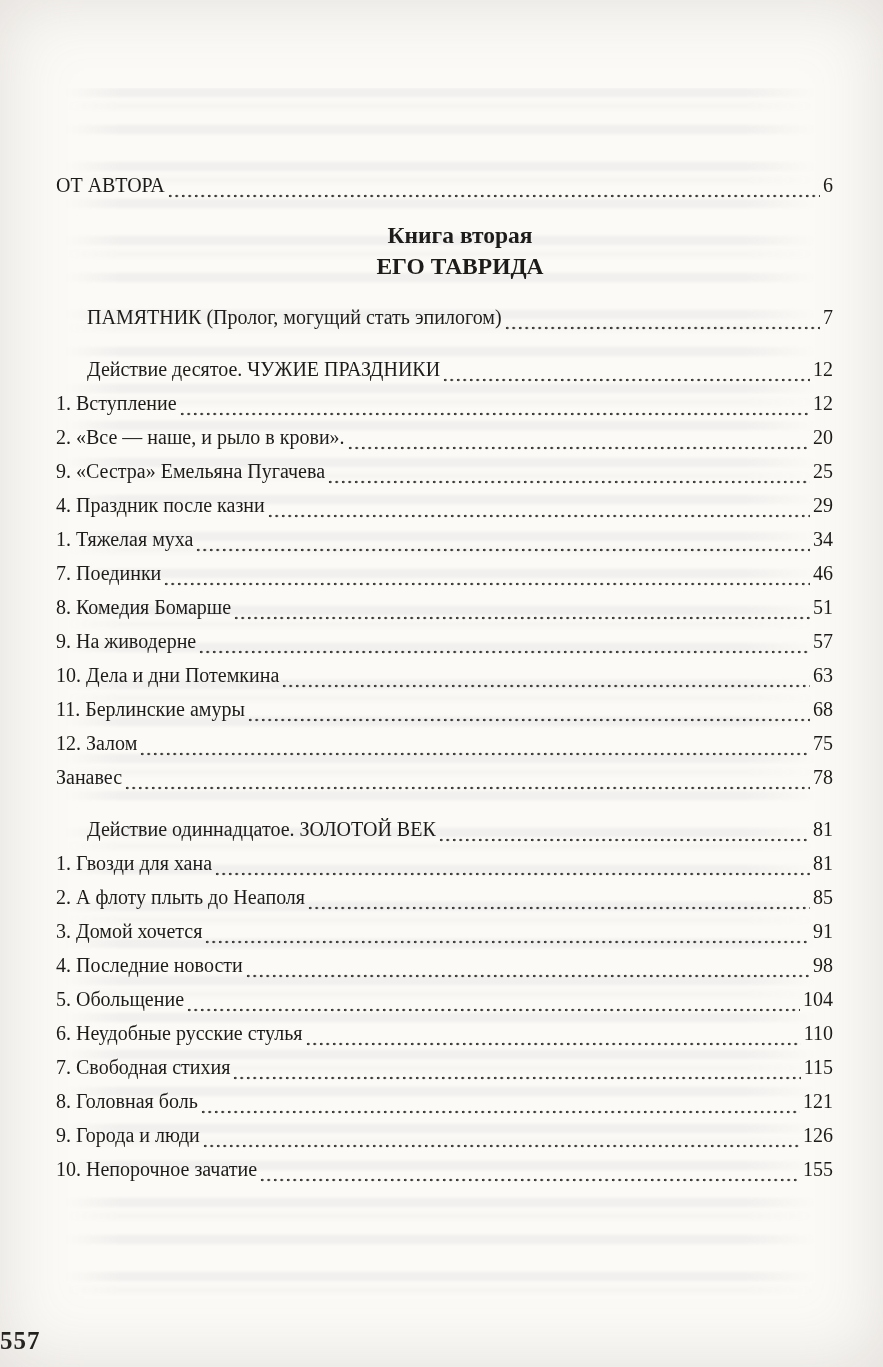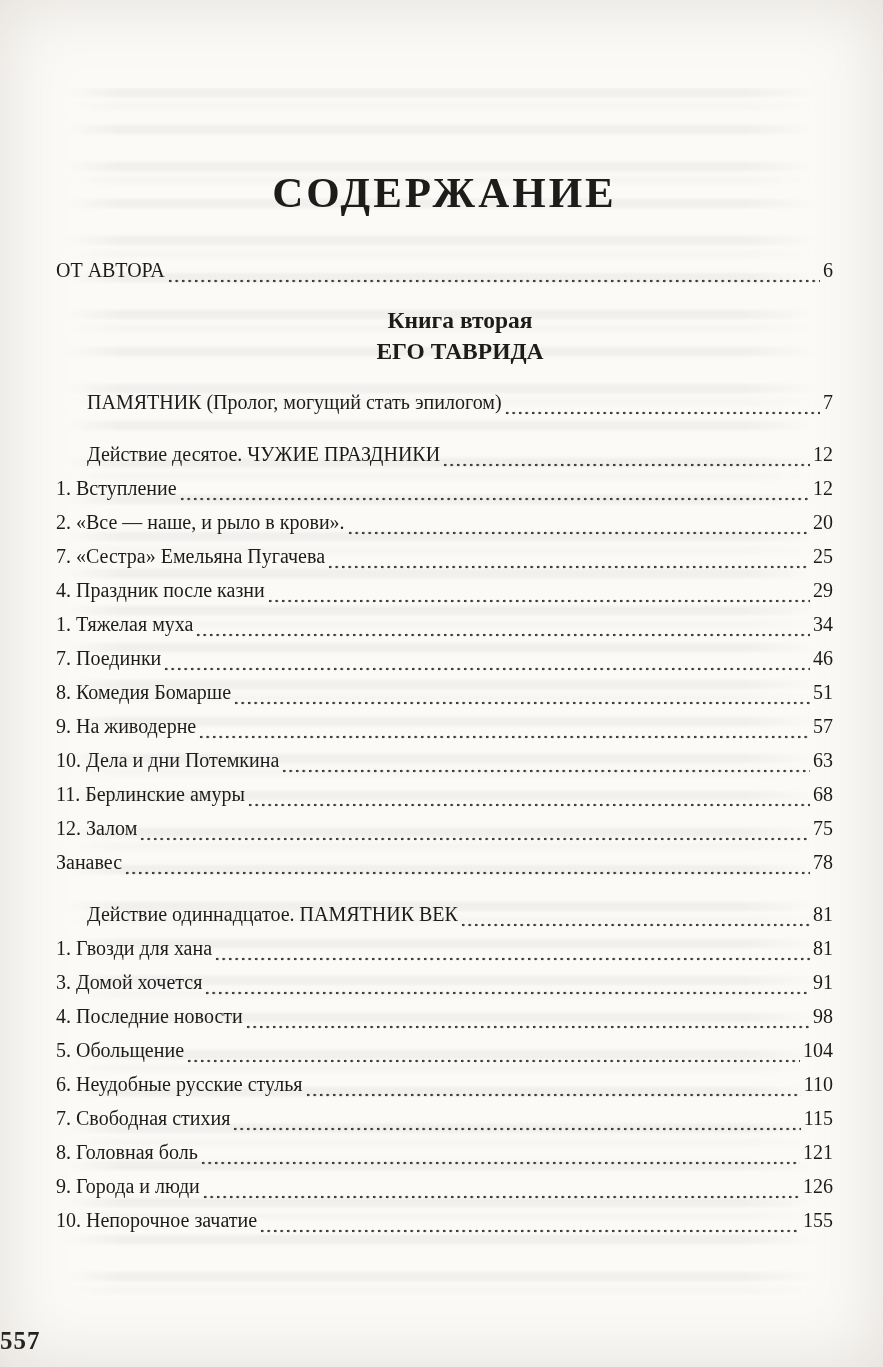--- a/index.html
+++ b/index.html
@@ -82,21 +82,20 @@
     letter-spacing:1px;
   }
 </style>
 </head>
 <body>
 
 <div class="page">
   <div class="bleed"></div>
 
   <div class="content">
-    <h1 class="title">СОДЕРЖАНИЕ</h1>
     <div id="toc">
         <div class="toc-entry">
           <span class="lbl">ОТ АВТОРА</span>
           <span class="leader"></span>
           <span class="pg">6</span>
         </div>
         <div class="toc-heading gap">
           <div>Книга вторая</div>
           <div>ЕГО ТАВРИДА</div>
         </div>
@@ -114,21 +113,21 @@
           <span class="lbl">1. Вступление</span>
           <span class="leader"></span>
           <span class="pg">12</span>
         </div>
         <div class="toc-entry">
           <span class="lbl">2. «Все — наше, и рыло в крови».</span>
           <span class="leader"></span>
           <span class="pg">20</span>
         </div>
         <div class="toc-entry">
-          <span class="lbl">7. «Сестра» Емельяна Пугачева</span>
+          <span class="lbl">9. «Сестра» Емельяна Пугачева</span>
           <span class="leader"></span>
           <span class="pg">25</span>
         </div>
         <div class="toc-entry">
           <span class="lbl">4. Праздник после казни</span>
           <span class="leader"></span>
           <span class="pg">29</span>
         </div>
         <div class="toc-entry">
           <span class="lbl">1. Тяжелая муха</span>
@@ -164,28 +163,33 @@
           <span class="lbl">12. Залом</span>
           <span class="leader"></span>
           <span class="pg">75</span>
         </div>
         <div class="toc-entry">
           <span class="lbl">Занавес</span>
           <span class="leader"></span>
           <span class="pg">78</span>
         </div>
         <div class="toc-entry gap">
-          <span class="lbl">Действие одиннадцатое. ПАМЯТНИК ВЕК</span>
+          <span class="lbl">Действие одиннадцатое. ЗОЛОТОЙ ВЕК</span>
           <span class="leader"></span>
           <span class="pg">81</span>
         </div>
         <div class="toc-entry">
           <span class="lbl">1. Гвозди для хана</span>
           <span class="leader"></span>
           <span class="pg">81</span>
+        </div>
+        <div class="toc-entry">
+          <span class="lbl">2. А флоту плыть до Неаполя</span>
+          <span class="leader"></span>
+          <span class="pg">85</span>
         </div>
         <div class="toc-entry">
           <span class="lbl">3. Домой хочется</span>
           <span class="leader"></span>
           <span class="pg">91</span>
         </div>
         <div class="toc-entry">
           <span class="lbl">4. Последние новости</span>
           <span class="leader"></span>
           <span class="pg">98</span>

